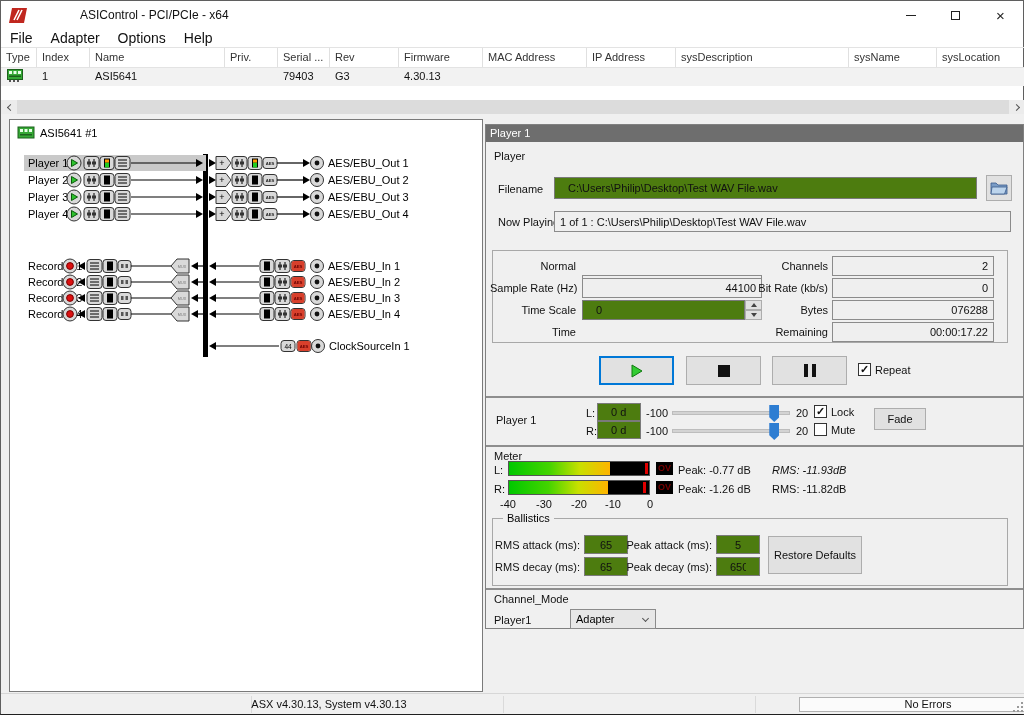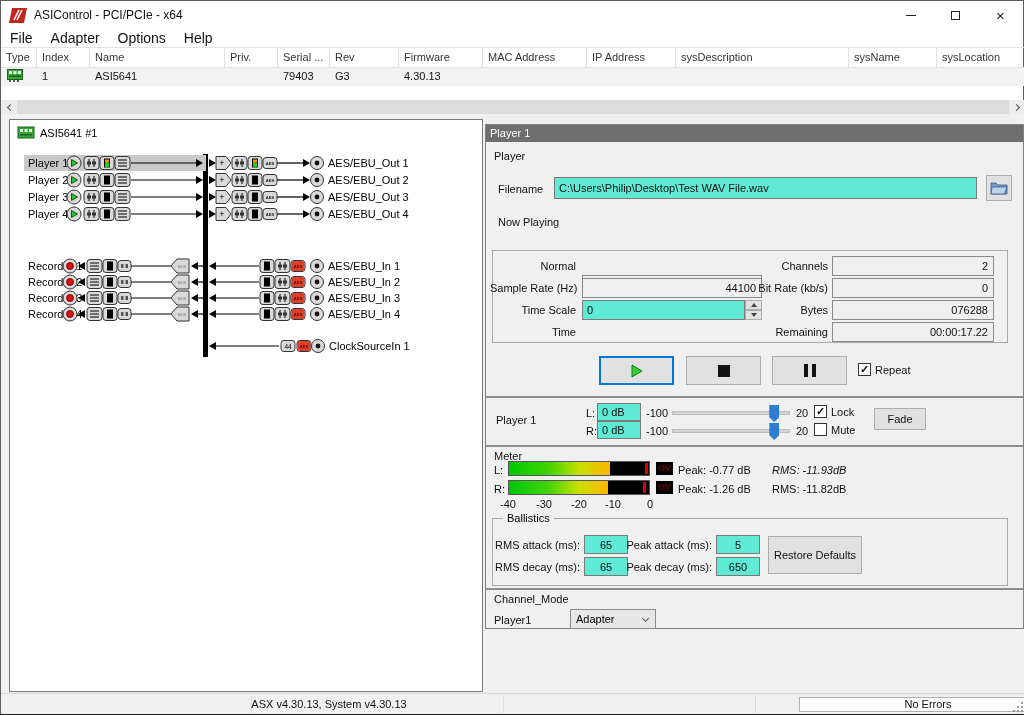--- a/index.html
+++ b/index.html
@@ -1,20 +1,20 @@
 <!DOCTYPE html>
 <html><head>
 <meta charset="utf-8">
 <style>
   * { margin:0; padding:0; box-sizing:border-box; font-family:"Liberation Sans", sans-serif; }
   html,body { width:1024px; height:715px; overflow:hidden; background:#fff; }
   #win { position:relative; width:1024px; height:715px; background:#fff; border:1px solid #5f5f5f; border-bottom:2px solid #1f1f1f; }
 
   
-  .titlebar { position:absolute; left:0; top:0; width:100%; height:28px; background:#fff; display:flex; align-items:center; }
+  .titlebar { position:absolute; left:0; top:0; width:100%; height:28px; background:#fff; display:flex; align-items:center;gap:46px; }
   .app-icon { margin-left:8px; width:18px; height:15px; }
   .title-text { margin-left:7px; font-size:12px; color:#111; }
   .win-btns { position:absolute; right:0; top:0; height:28px; display:flex; }
   .tb-btn { width:45px; height:28px; display:flex; align-items:center; justify-content:center; color:#222; }
   .min-glyph { width:10px; border-top:1px solid #222; }
   .max-glyph { width:9px; height:9px; border:1px solid #222; }
   .close-glyph { font-size:15px; line-height:1; }
 
   
   .menubar { position:absolute; left:0; top:28px; width:100%; height:18px; background:#fff; display:flex; font-size:14px; }
@@ -41,21 +41,21 @@
   
   .workspace { position:absolute; left:0; top:113px; width:1024px; height:579px; background:#f0f0f0; }
   .left-panel { position:absolute; left:8px; top:5px; width:474px; height:573px; background:#fff; border:1px solid #7a7a7a; }
   .left-panel svg { display:block; }
 
   
   .rp { position:absolute; left:484px; top:10px; width:539px; height:505px; background:#f0f0f0; border:1px solid #808080; font-size:11px; }
   .rp-header { position:absolute; left:0; top:0; width:100%; height:17px; background:#6e6e6e; color:#fff; padding:2px 0 0 4px; font-size:11px; }
   .lbl { position:absolute; white-space:nowrap; color:#111; font-size:11px; }
   .lbl.r { text-align:right; }
-  .inp { position:absolute; background:#5eead4; border:1px solid #7a7a7a; font-size:11px; padding:0 4px; color:#111; }
+  .inp { position:absolute; background:#4d7c0f; border:1px solid #7a7a7a; font-size:11px; padding:0 13px; color:#111; }
   .fld { position:absolute; background:#efefef; border:1px solid #8b8b8b; font-size:11px; color:#111; display:flex; align-items:center; padding:0 5px; white-space:nowrap; overflow:hidden; }
   .fld.rgt { justify-content:flex-end; }
   .btn { position:absolute; background:#e1e1e1; border:1px solid #adadad; display:flex; align-items:center; justify-content:center; font-size:11px; color:#111; }
   .btn.focus { border:2px solid #0078d7; }
   .sep { position:absolute; left:0; width:100%; height:2px; background:#8e8e8e; }
   .cb { position:absolute; width:13px; height:13px; background:#fff; border:1px solid #333; font-size:11px; line-height:11px; text-align:center; color:#111; }
   .cb.checked::after { content:"\2713"; font-weight:bold; }
   .slider-track { position:absolute; height:4px; background:#d3d3d3; border:1px solid #bdbdbd; }
   .slider-thumb { position:absolute; top:-7px; width:10px; height:17px; background:#2d7dd2; clip-path:polygon(0 0,100% 0,100% 72%,50% 100%,0 72%); }
   .spin { position:absolute; width:17px; display:flex; flex-direction:column; }
@@ -483,20 +483,21 @@
       <div class="lbl" style="left:12px;top:58px;">Filename</div>
       <input class="inp" style="left: 68px; top: 52px; width: 423px; height: 22px;" value="C:\Users\Philip\Desktop\Test WAV File.wav">
       <div class="btn" style="left:500px;top:50px;width:26px;height:26px;">
         <svg width="18" height="14" viewBox="0 0 18 14">
           <path d="M1 2 h5 l2 2 h9 v9 h-16 z" fill="#7a9cc6" stroke="#3a5a8c" stroke-width="0.8"></path>
           <path d="M2 6 h15 l-2.5 7 h-13.5 z" fill="#bcd4ec" stroke="#3a5a8c" stroke-width="0.8"></path>
         </svg>
       </div>
 
       <div class="lbl" style="left:12px;top:91px;">Now Playing</div>
+      <div class="fld" style="left:68px;top:86px;width:457px;height:21px;">1 of 1 : C:\Users\Philip\Desktop\Test WAV File.wav</div>
 
       <div class="fieldset" style="left:6px;top:125px;width:516px;height:93px;"></div>
       <div class="lbl r" style="left:4px;top:135px;width:86px;">Normal</div>
       <div class="fld rgt" style="left:96px;top:131px;width:180px;height:20px;margin-top:19px;">PCM16</div>
       <div class="lbl r" style="left:256px;top:135px;width:86px;">Channels</div>
       <div class="fld rgt" style="left:346px;top:131px;width:162px;height:20px;">2</div>
 
       <div class="lbl r" style="left:4px;top:157px;width:86px;">Sample Rate (Hz)</div>
       <div class="fld rgt" style="left:96px;top:153px;width:180px;height:20px;">44100</div>
       <div class="lbl r" style="left:256px;top:157px;width:86px;">Bit Rate (kb/s)</div>

